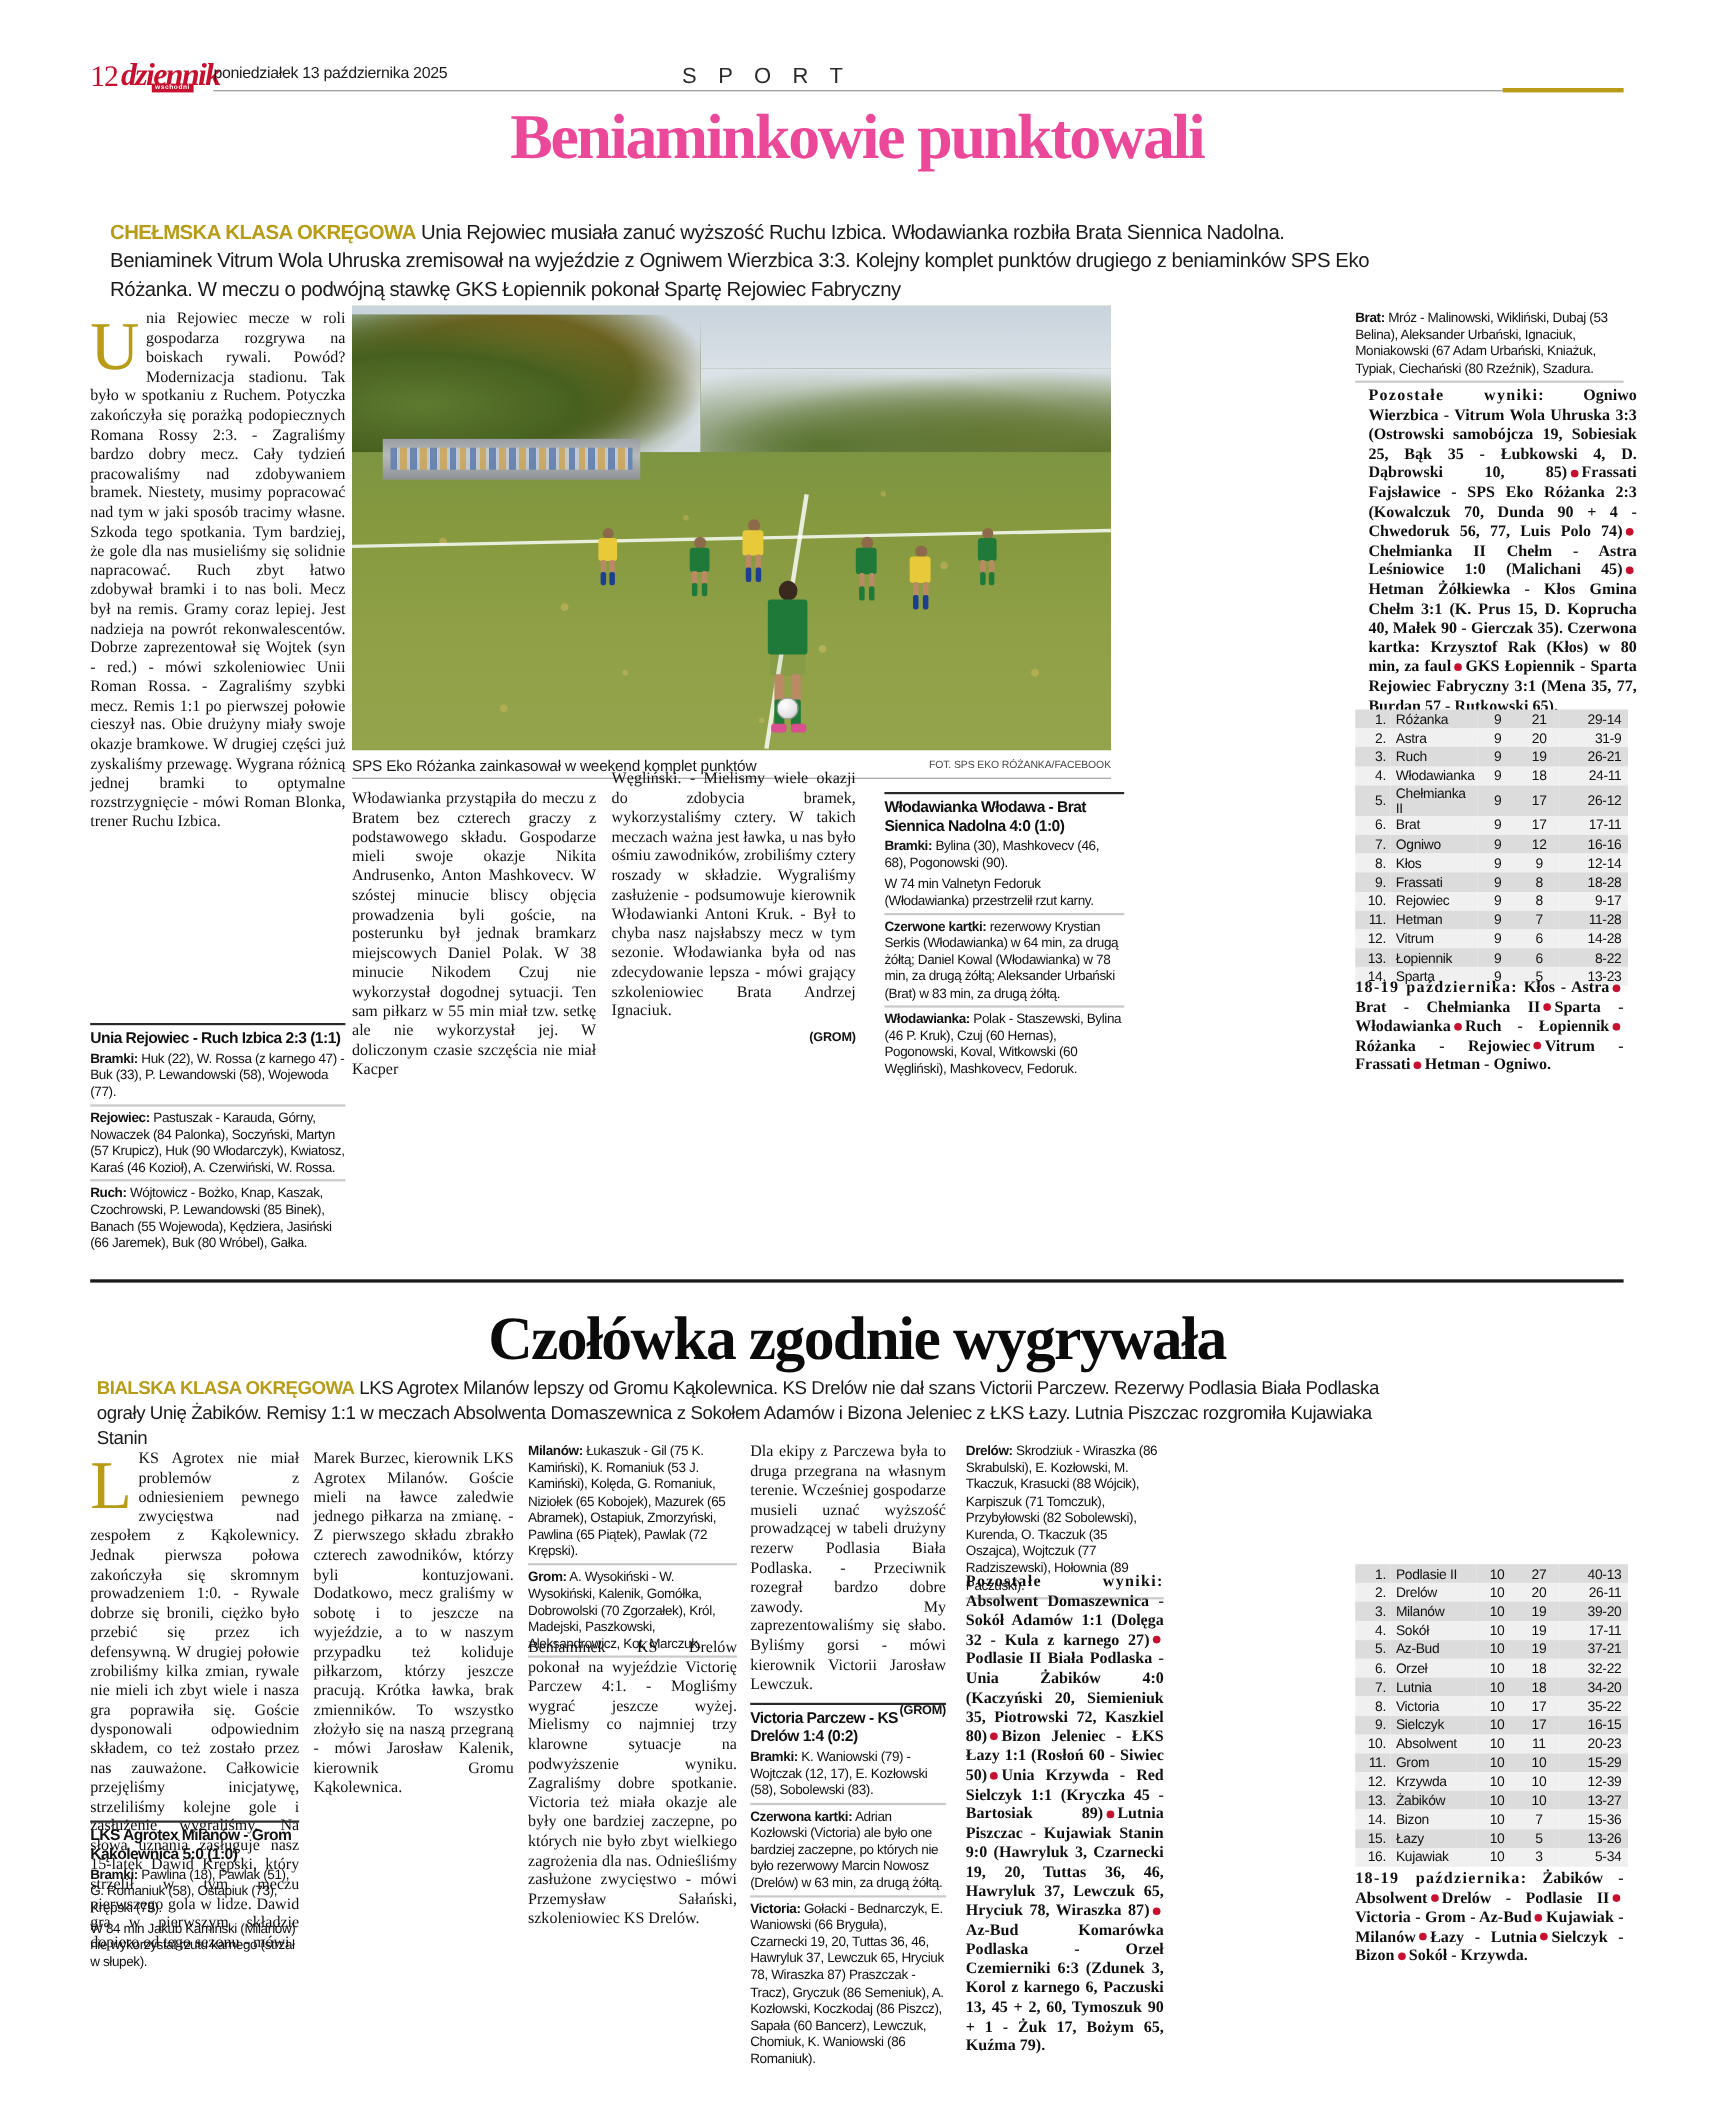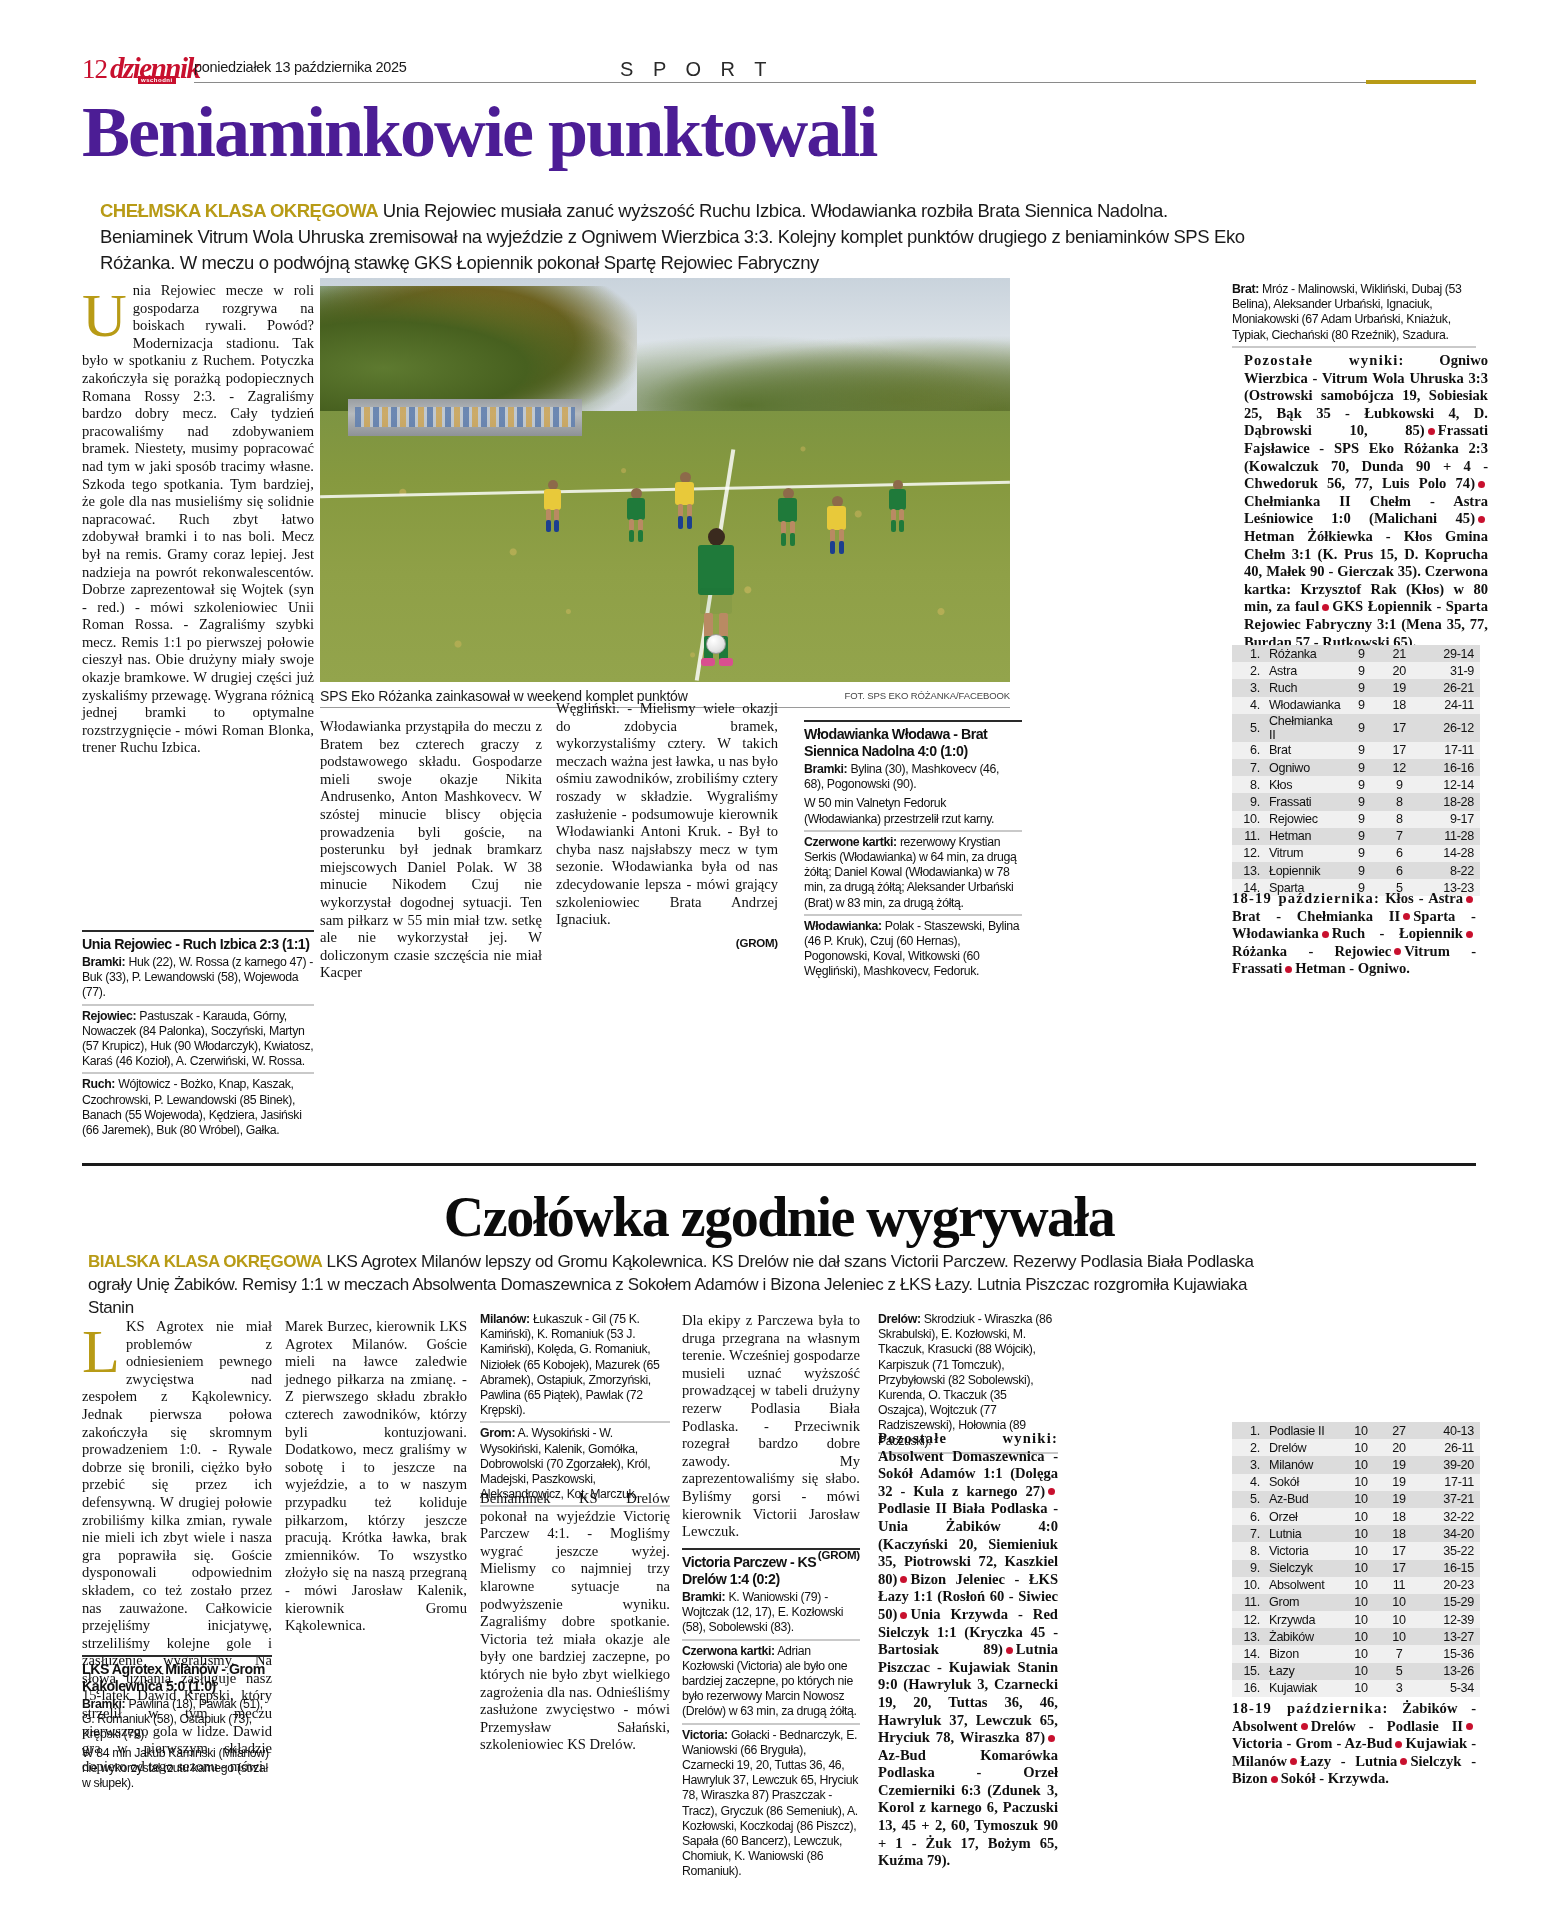--- a/index.html
+++ b/index.html
@@ -87,25 +87,26 @@
     letter-spacing: 7px;
     color: #2a2a2a;
   }
 
   
   .headline1 {
     position: absolute;
     left: 82px;
     top: 96px;
     width: 1394px;
+    text-align: center;
     font-family: "Liberation Serif", serif;
     font-weight: bold;
-    font-size: 72px;
+    font-size: 58px;
     letter-spacing: -2px;
-    color: #4c1d95;
+    color: #ec4899;
     line-height: 1.0;
   }
   .standfirst1 {
     position: absolute;
     left: 100px;
     top: 198px;
     width: 1165px;
     font-family: "Liberation Sans", sans-serif;
     font-size: 18.5px;
     line-height: 26px;
@@ -456,21 +457,21 @@
   </div>
 
   <div class="col" style="left:556px; top:700px; width:222px;">
     <span>Węgliński. - Mielismy wiele okazji do zdobycia bramek, wykorzystaliśmy cztery. W takich meczach ważna jest ławka, u nas było ośmiu zawodników, zrobiliśmy cztery roszady w składzie. Wygraliśmy zasłużenie - podsumowuje kierownik Włodawianki Antoni Kruk. - Był to chyba nasz najsłabszy mecz w tym sezonie. Włodawianka była od nas zdecydowanie lepsza - mówi grający szkoleniowiec Brata Andrzej Ignaciuk.</span>
     <span class="grom" style="margin-top:6px;">(GROM)</span>
   </div>
 
   <div class="matchbox rule-top" style="left:792px; top:720px; width:218px; padding-top:4px;margin-left:12px;">
     <span class="mb-title">Włodawianka Włodawa - Brat Siennica Nadolna 4:0 (1:0)</span>
     <div><span class="mb-lbl">Bramki:</span><span> Bylina (30), Mashkovecv (46, 68), Pogonowski (90).</span></div>
-    <div style="margin-top:4px;"><span>W 50 min Valnetyn Fedoruk (Włodawianka) przestrzelił rzut karny.</span></div>
+    <div style="margin-top:4px;"><span>W 74 min Valnetyn Fedoruk (Włodawianka) przestrzelił rzut karny.</span></div>
     <div class="mb-sep"></div>
     <div><span class="mb-lbl">Czerwone kartki:</span><span> rezerwowy Krystian Serkis (Włodawianka) w 64 min, za drugą żółtą; Daniel Kowal (Włodawianka) w 78 min, za drugą żółtą; Aleksander Urbański (Brat) w 83 min, za drugą żółtą.</span></div>
     <div class="mb-sep"></div>
     <div><span class="mb-lbl">Włodawianka:</span><span> Polak - Staszewski, Bylina (46 P. Kruk), Czuj (60 Hernas), Pogonowski, Koval, Witkowski (60 Węgliński), Mashkovecv, Fedoruk.</span></div>
   </div>
 
   <div class="matchbox" style="left:1232px; top:282px; width:244px;">
     <div><span class="mb-lbl">Brat:</span><span> Mróz - Malinowski, Wikliński, Dubaj (53 Belina), Aleksander Urbański, Ignaciuk, Moniakowski (67 Adam Urbański, Kniażuk, Typiak, Ciechański (80 Rzeźnik), Szadura.</span></div>
     <div class="mb-sep"></div>
   </div>

